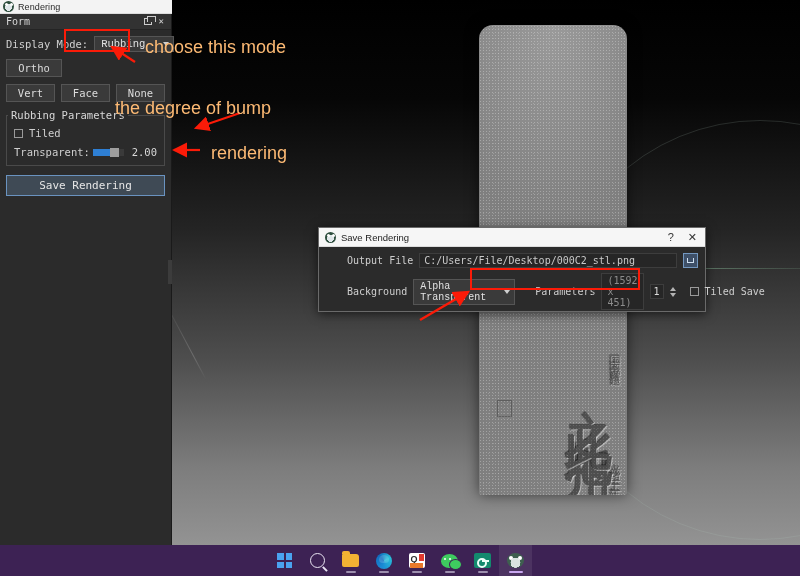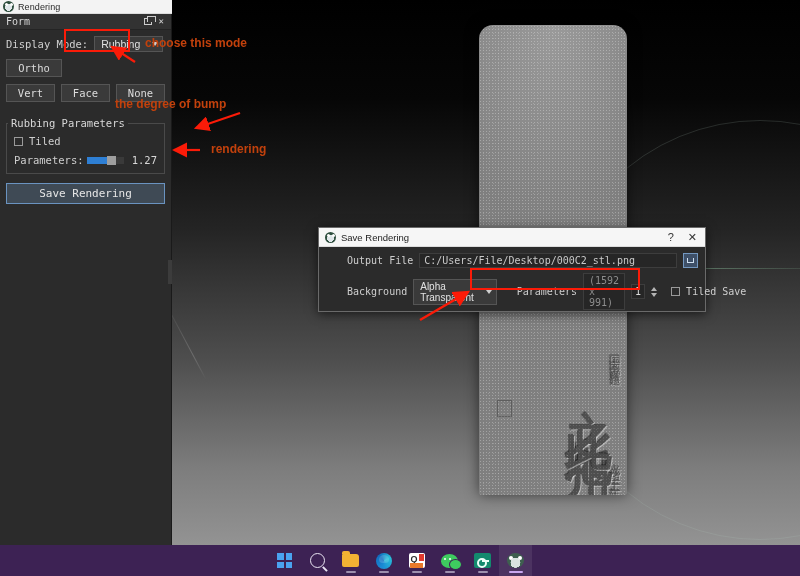--- a/index.html
+++ b/index.html
@@ -104,36 +104,36 @@
   .tbtn{ color:#d0d0d0; font-size:9px; line-height:1; cursor:default; }
   .float-ico{ display:inline-block; width:8px;height:7px;border:1px solid #ccc; position:relative;}
   .float-ico::after{content:"";position:absolute;left:2px;top:-3px;width:7px;height:5px;border:1px solid #ccc;border-bottom:none;background:#323232;}
 
   .panel-body{ padding:6px 6px 0 6px; }
   .row{ display:flex; align-items:center; gap:6px; margin-bottom:7px; }
   .lbl{ font-size:10.5px; color:#cfcfcf; font-family:"DejaVu Sans Mono", monospace; white-space:nowrap;}
 
   .combo{
     background:#3a3a3a; border:1px solid #555; color:#e2e2e2;
-    font-size:10.5px; font-family:Liberation Sans, sans-serif;
-    padding:1px 22px 1px 6px; position:relative; min-height:16px;
+    font-size:10.5px; font-family:Liberation Mono, monospace;
+    padding:1px 28px 1px 6px; position:relative; min-height:16px;
     display:flex; align-items:center;
   }
   .combo .caret{
     position:absolute; right:4px; top:50%; transform:translateY(-50%);
     width:0;height:0;border-left:3px solid transparent;border-right:3px solid transparent;
     border-top:4px solid #cfcfcf;
   }
 
   .btn{
     background:#3a3a3a; border:1px solid #555; color:#dcdcdc;
     font-size:10.5px; font-family:"DejaVu Sans Mono", monospace;
     padding:2px 10px; text-align:center; cursor:default;
   }
-  .btnrow{ display:flex; gap:6px; margin-bottom:21px; }
+  .btnrow{ display:flex; gap:6px; margin-bottom:13px; }
   .btnrow .btn{ flex:1; }
 
   .group{
     border:1px solid #4a4a4a; margin-top:4px; padding:11px 7px 7px 7px; position:relative;
   }
   .group-title{
     position:absolute; top:-7px; left:1px; background:#2b2b2b; padding:0 3px;
     font-size:10.5px; color:#d8d8d8; font-family:"DejaVu Sans Mono", monospace;
   }
   .chk{ display:flex; align-items:center; gap:6px; margin-bottom:7px; }
@@ -195,22 +195,22 @@
   .spin-dn{border-top:4px solid #b4b4b4;}
   .dlg-footer{ display:flex; justify-content:flex-end; gap:8px; padding:1px 7px 0 0;}
   .dbtn{
     background:#3a3a3a;border:1px solid #606060;color:#dcdcdc;font-size:10px;
     font-family:"DejaVu Sans Mono", monospace;padding:2px 13px;cursor:default;
   }
 
   
   .ann{ position:absolute; z-index:60; pointer-events:none; }
   .ann-text{
-    color:#c2410c; font-family:"Liberation Sans", sans-serif;
-    font-size:12px; font-weight:700; white-space:pre-line; line-height:1.25;
+    color:#fdba74; font-family:"Liberation Sans", sans-serif;
+    font-size:18px; font-weight:400; white-space:pre-line; line-height:1.25;
   }
   .ann-box{ border:2.5px solid #fb1b08; }
 
   
   .taskbar{
     position:absolute; left:0; bottom:0; width:800px; height:31px;
     background:#3d2254; display:flex; align-items:center; justify-content:center; gap:0; z-index:70;
   }
   .tk{ width:33px;height:31px;display:flex;align-items:center;justify-content:center;position:relative;}
   .tk.active{ background:rgba(255,255,255,.08); }
@@ -300,26 +300,26 @@
 
       <div class="group">
         <div class="group-title">Rubbing Parameters</div>
 
         <div class="chk">
           <span class="chkbox"></span>
           <span class="lbl">Tiled</span>
         </div>
 
         <div class="slider-row">
-          <span class="lbl">Parameters:</span>
+          <span class="lbl">Transparent:</span>
           <span class="track">
             <i class="fill" style="width: 57%;"></i>
             <i class="knob"></i>
           </span>
-          <span class="sval">1.27</span>
+          <span class="sval">2.00</span>
         </div>
       </div>
 
       <div class="save-btn">Save Rendering</div>
     </div>
   </div>
   <div class="splitter"></div>
 
   <div class="dlg">
     <div class="dlg-title">
@@ -340,21 +340,21 @@
           </span>
       </div>
 
       <div class="dlg-row">
         <span class="dlg-lbl">Background</span>
         <span class="combo" style="min-height:15px;font-size:10px;">
           <span>Alpha Transparent</span>
           <i class="caret"></i>
         </span>
         <span class="dlg-lbl" style="margin-left:14px;">Parameters</span>
-        <span class="resbox">(1592 x 991)</span>
+        <span class="resbox">(1592 x 451)</span>
         <span class="spin">1</span>
         <span class="spin-arrows">
           <i class="spin-up"></i>
           <i class="spin-dn"></i>
         </span>
         <span class="chkbox" style="margin-left:8px;"></span>
         <span class="dlg-lbl">Tiled Save</span>
       </div>
 
     </div>

